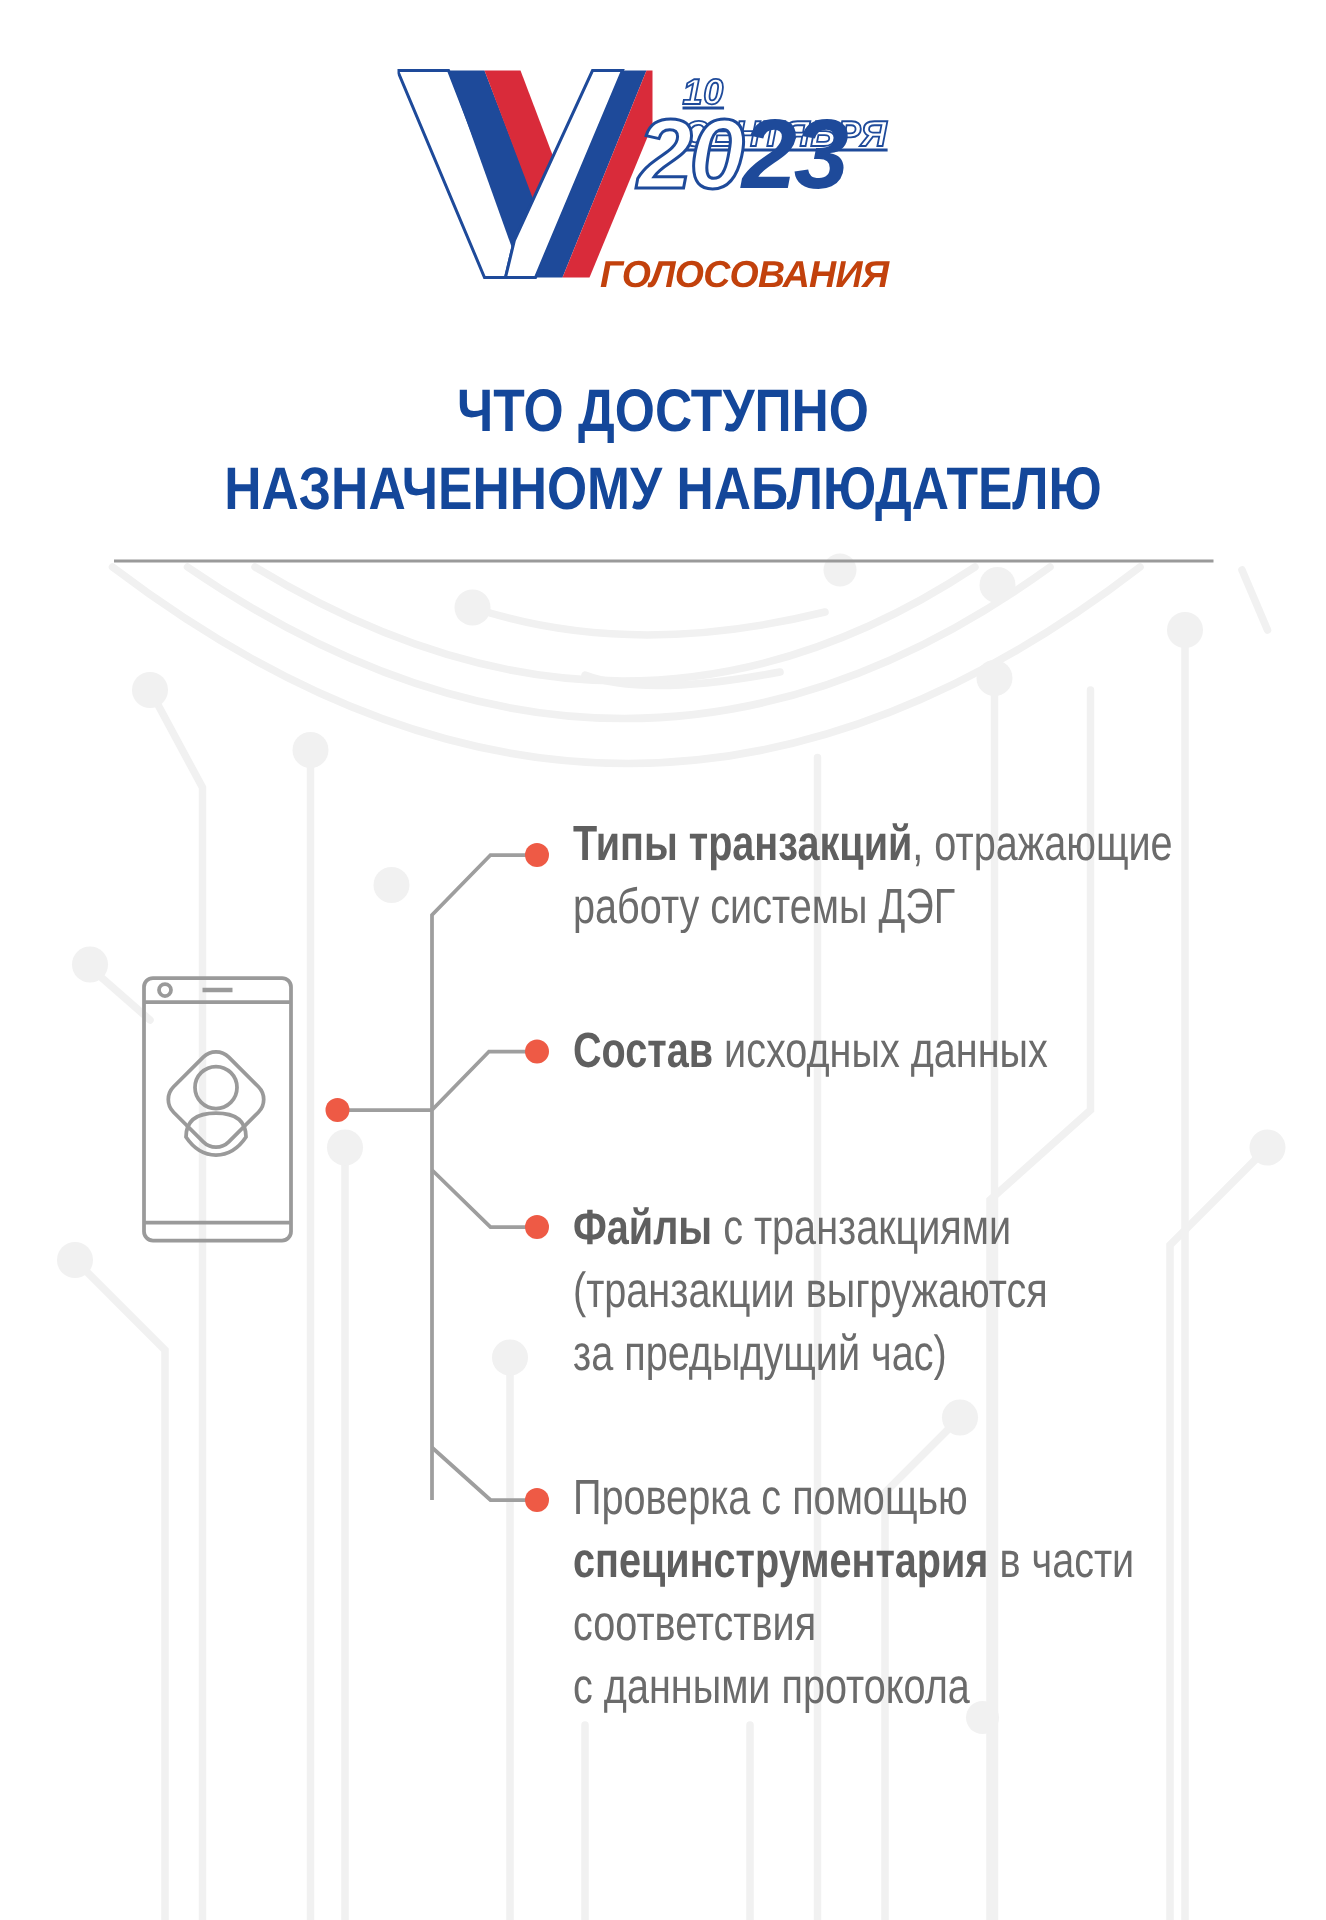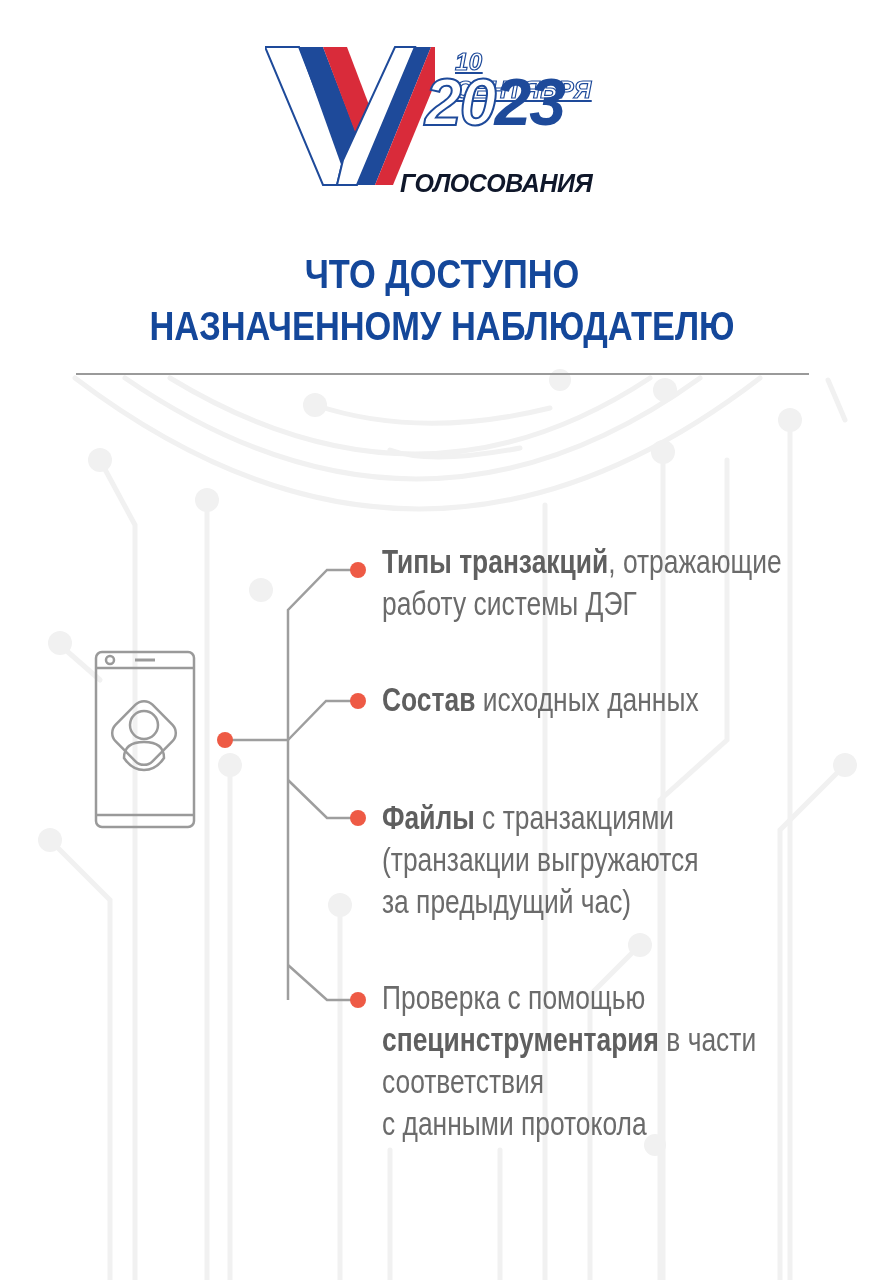--- a/index.html
+++ b/index.html
@@ -23,21 +23,21 @@
     .logo-year .outline { color: #ffffff; -webkit-text-stroke: 2px #1e4a9a; }
     .logo-year .solid { color: #1e4a9a; }
     .logo-line1 {
       position: absolute; left: 150px; top: 98px;
       font-family: "Liberation Sans", sans-serif; font-weight: bold; font-style: italic;
       font-size: 25px; color: #1e4a9a; letter-spacing: -0.5px;
     }
     .logo-line2 {
       position: absolute; left: 135px; top: 124px;
       font-family: "Liberation Sans", sans-serif; font-weight: bold; font-style: italic;
-      font-size: 25px; color: #0f172a; letter-spacing: -0.5px;
+      font-size: 25px; color: #c2410c; letter-spacing: -0.5px;
     }
 
     .title {
       position: absolute; left: 0; width: 884px; top: 248px; z-index: 2;
       text-align: center; color: #14479a;
       font-family: "Liberation Sans", sans-serif; font-weight: bold;
       font-size: 40px; line-height: 52px;
       transform: scaleX(0.86); transform-origin: center;
     }
     .divider { position: absolute; left: 76px; top: 373px; width: 733px; height: 2px; background: #9a9a9a; z-index: 2; }

